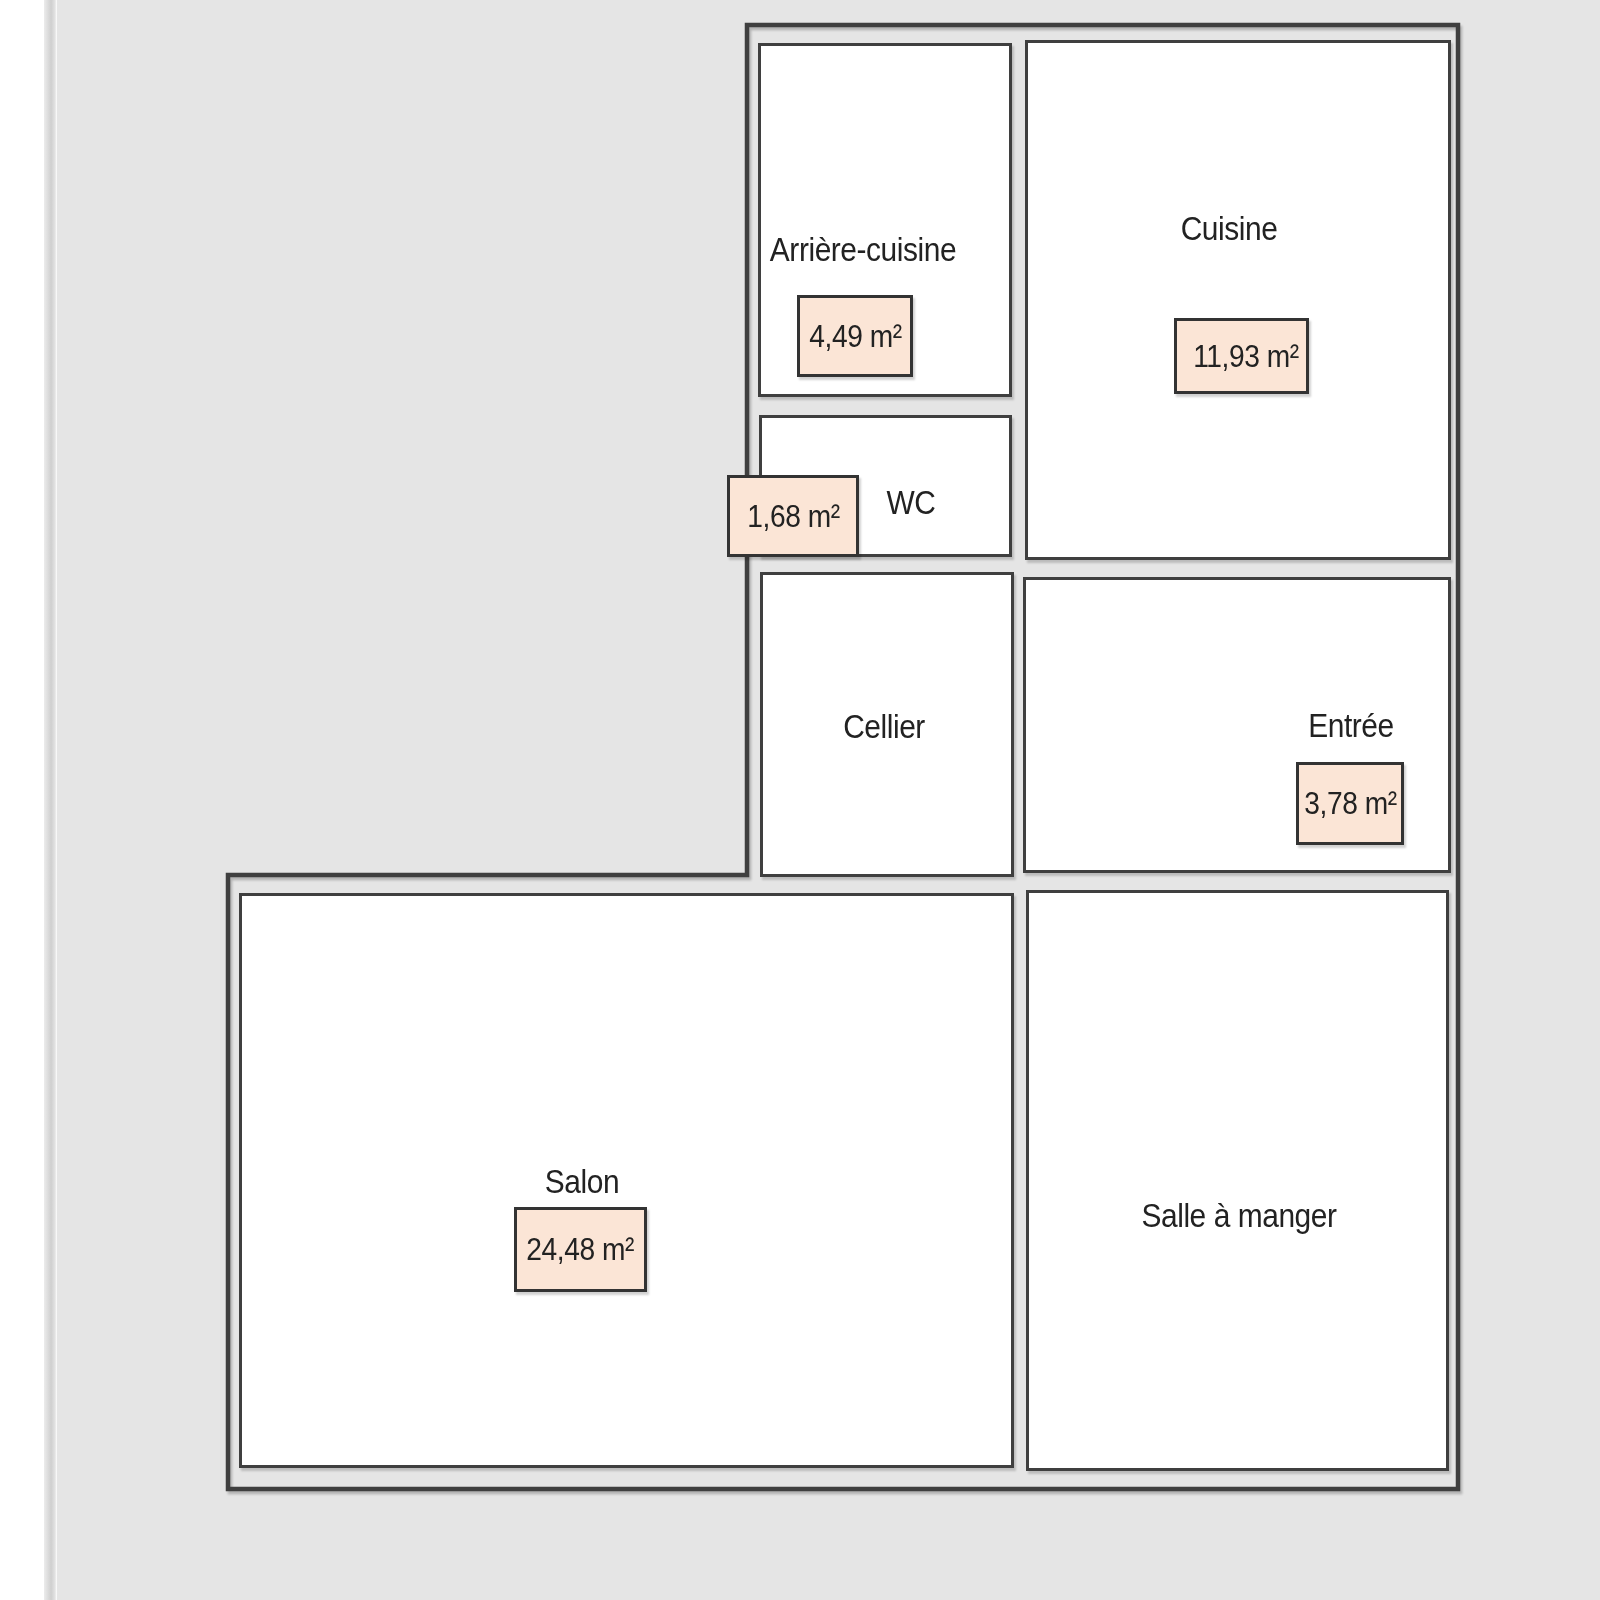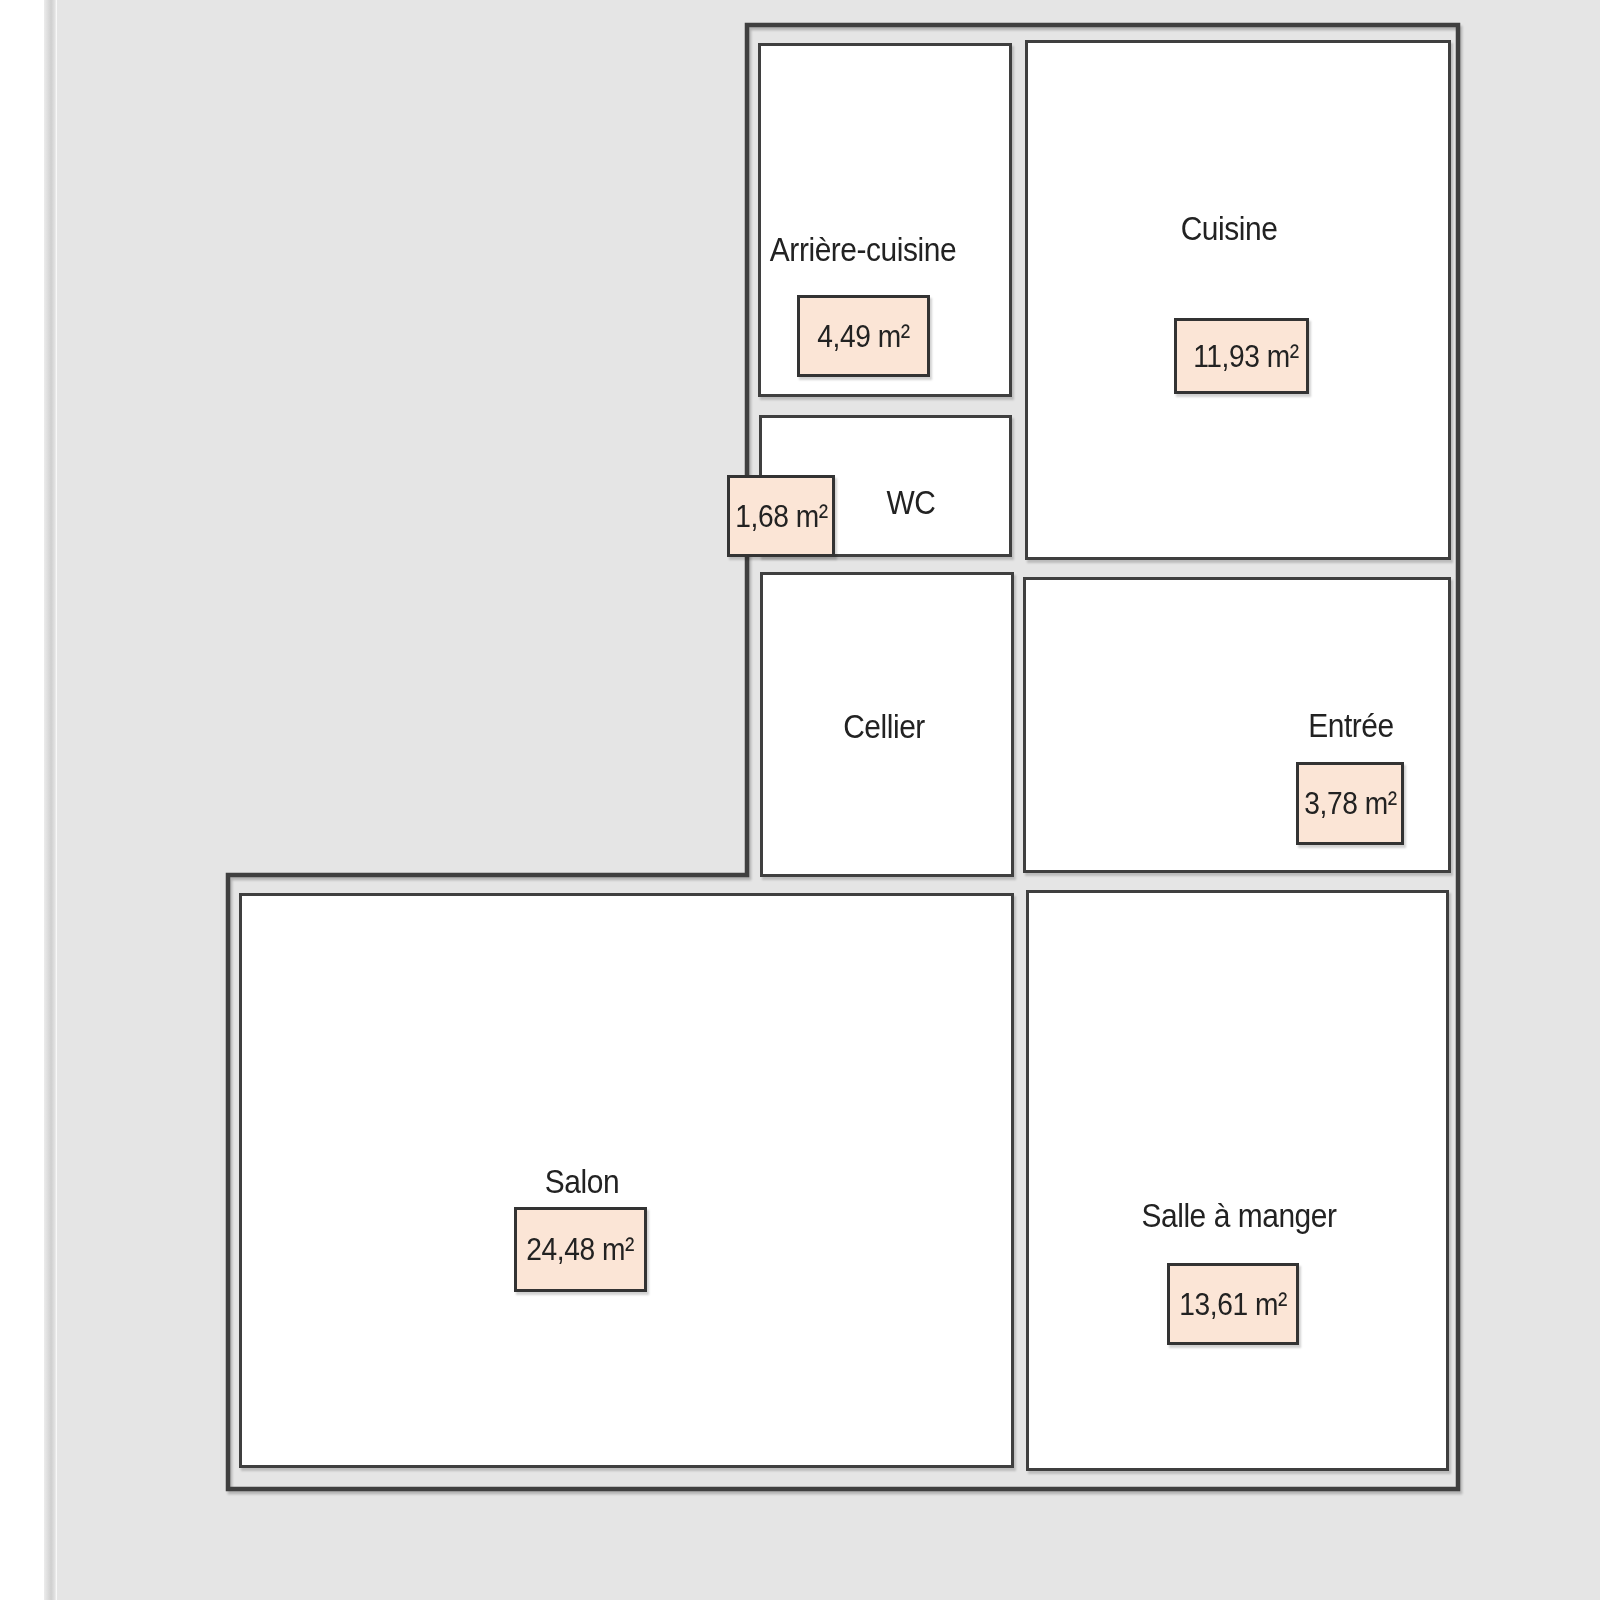--- a/index.html
+++ b/index.html
@@ -47,23 +47,23 @@
   .lbl-salle   { left:1195px; top:1215px; }
 
   .area-box {
     position:absolute; z-index:4; box-sizing:border-box;
     background:var(--area-box-fill); border:3px solid var(--area-box-border);
     display:flex; align-items:center; justify-content:center;
     font-size:32px; letter-spacing:-0.5px; white-space:nowrap;
     box-shadow:2px 3px 2px rgba(0,0,0,0.18);
   }
   .area-box span { transform:scaleX(0.88); }
-  .box-arriere { left:753px;  top:295px;  width:133px; height:82px;justify-content:center; }
+  .box-arriere { left:753px;  top:295px;  width:116px; height:82px;justify-content:center; }
   .box-cuisine { left:1130px; top:318px;  width:135px; height:76px;justify-content:flex-end; }
-  .box-wc      { left:683px;  top:475px;  width:108px; height:82px; }
+  .box-wc      { left:683px;  top:475px;  width:132px; height:82px; }
   .box-entree  { left:1252px; top:762px;  width:108px; height:83px; }
   .box-salon   { left:470px;  top:1207px; width:133px; height:85px; }
   .box-salle   { left:1123px; top:1263px; width:132px; height:82px; }
 </style>
 </head>
 <body>
 
 <div class="page">
   <div class="edge left"></div>
   <div class="edge right"></div>
@@ -96,16 +96,13 @@
     </div>
   <div class="area-box box-wc">
       <span>1,68 m²</span>
     </div>
   <div class="area-box box-entree">
       <span>3,78 m²</span>
     </div>
   <div class="area-box box-salon">
       <span>24,48 m²</span>
     </div>
-  <div class="area-box box-salle">
-      <span>13,61 m²</span>
-    </div>
 </div>
 
 </body></html>

